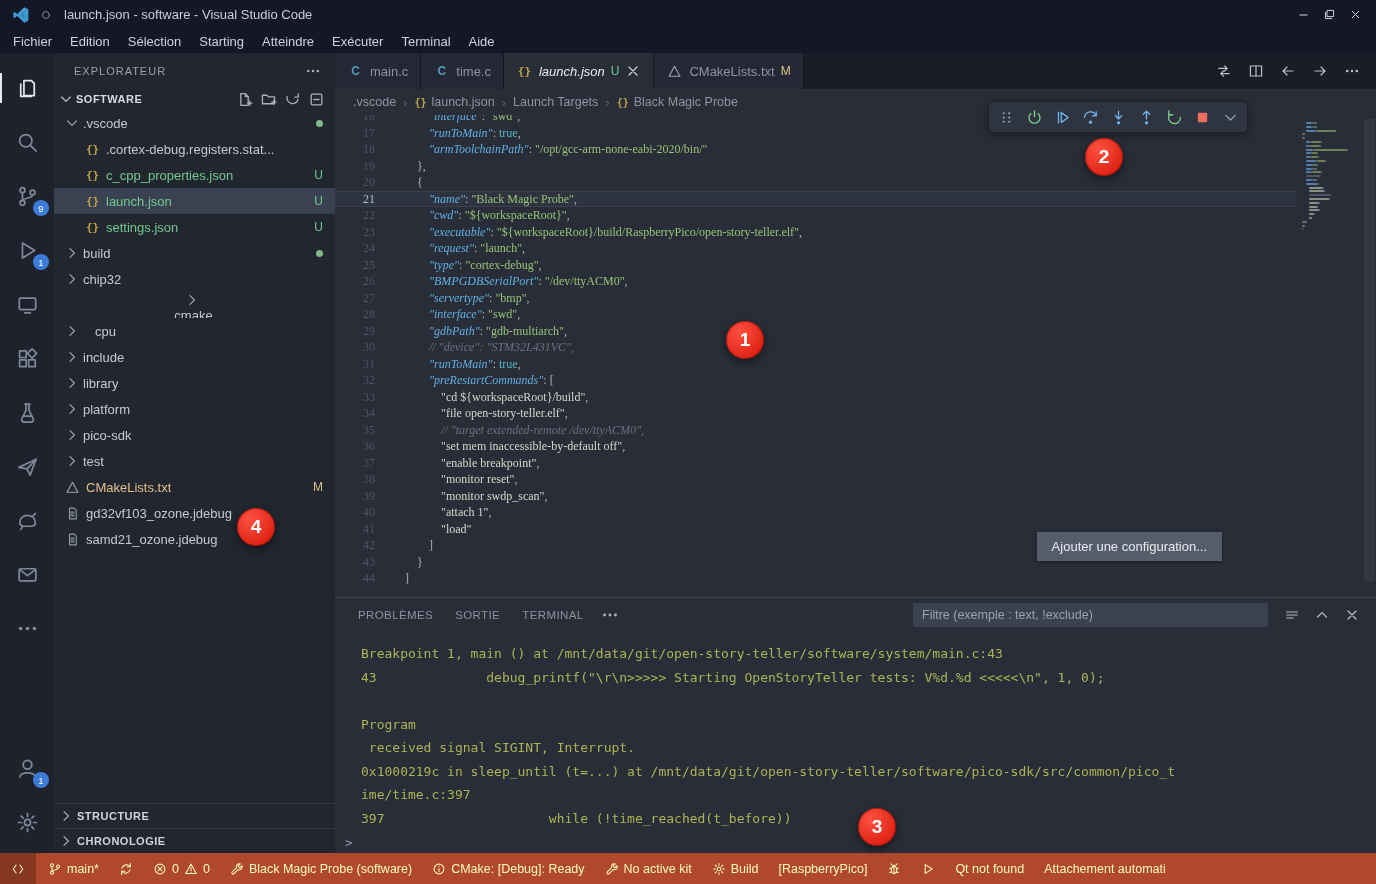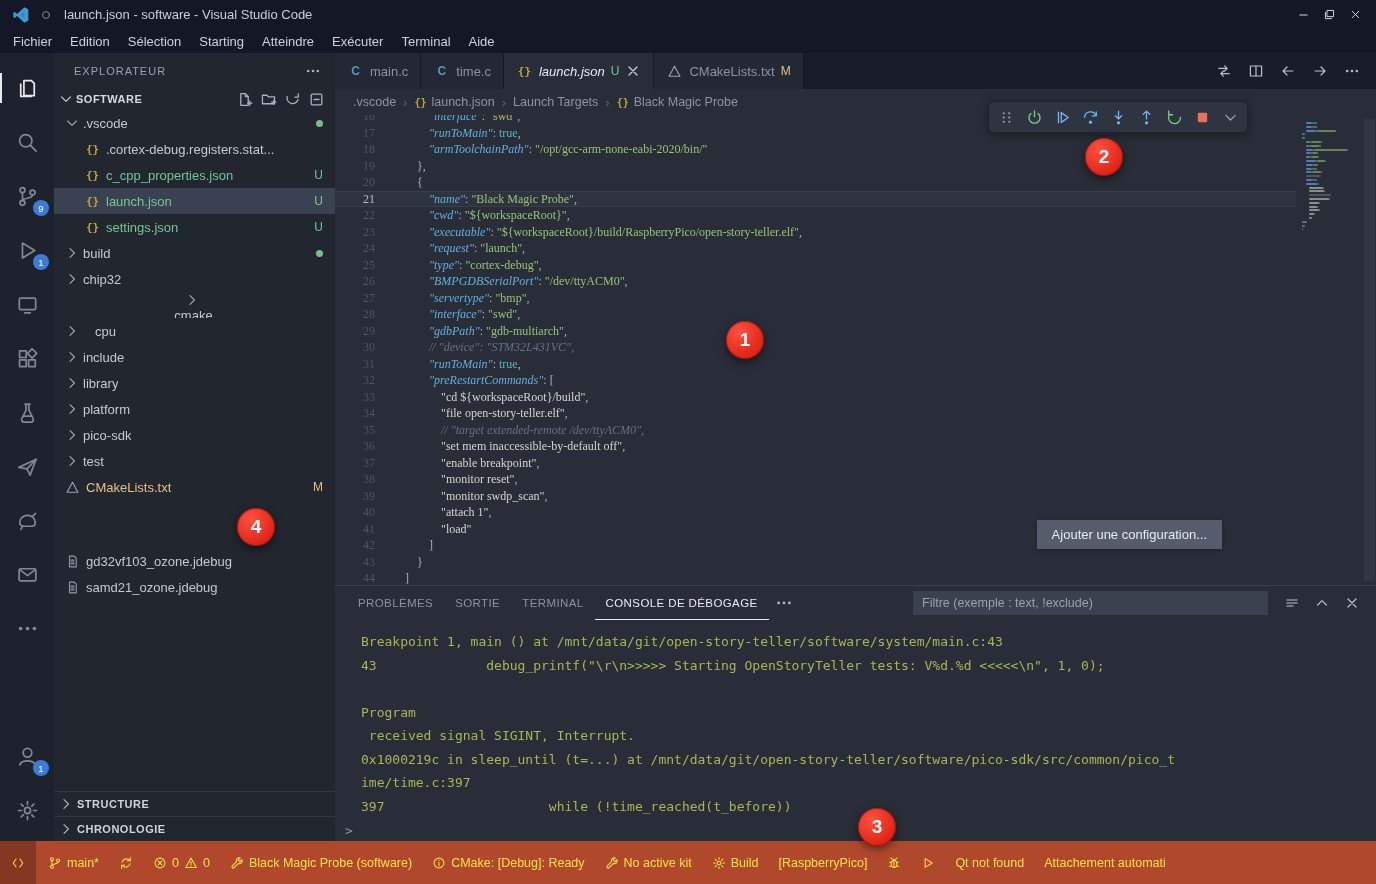--- a/index.html
+++ b/index.html
@@ -94,21 +94,21 @@
 .ptab{padding:0 11px;font-size:11.5px;letter-spacing:.4px;color:#8b93a2;height:100%;display:flex;align-items:center}
 .ptab.active{color:#e9ecf1;box-shadow:inset 0 -1px 0 #e9ecf1}
 .pmore{width:18px;height:18px;color:#aab1bf;margin-left:6px}
 .pfilter{margin-left:auto;width:355px;height:24px;background:#3a4150;border:none;outline:none;color:#c6ccd6;font-size:12.5px;padding:0 9px;font-family:"Liberation Sans",sans-serif}
 .pfilter::placeholder{color:#9aa2b2}
 .panel-actions{display:flex;align-items:center;gap:14px;margin-left:16px;margin-right:6px}
 .panel-actions .ico{width:16px;height:16px;color:#b9c0cc}
 .console{flex:1;position:relative;padding:10px 0 0 26px;font-family:"DejaVu Sans Mono",monospace;font-size:13px;color:#acb456}
 .con-line{white-space:pre;line-height:23.5px;min-height:23.5px}
 .prompt{position:absolute;left:10px;bottom:3px;color:#8a93a8;font-size:13px}
-.statusbar{height:43px;display:flex;align-items:center;color:#fde047;font-size:12.5px;flex:none;overflow:hidden;white-space:nowrap}
+.statusbar{height:31px;display:flex;align-items:center;color:#fef9c3;font-size:12.5px;flex:none;overflow:hidden;white-space:nowrap}
 .sb-item{display:flex;align-items:center;gap:5px;padding:0 10px;height:100%;flex:none}
 .sb-item .ico{width:14px;height:14px}
 .sb-remote{background:rgba(0,0,0,.24);padding:0 11px;margin-right:2px}
 .ann{position:absolute;width:38px;height:38px;border-radius:50%;display:flex;align-items:center;justify-content:center;font-size:19px;font-weight:bold;color:#fff;z-index:99;box-shadow:0 3px 8px rgba(0,0,0,.5),inset 0 0 0 1px rgba(120,10,0,.6)}
 </style>
 </head>
 <body>
 
 <div class="root" id="root">
 
@@ -446,21 +446,21 @@
             <span class="ficon" style="color: rgb(154, 164, 178);">
               <svg viewBox="0 0 16 16" fill="none" stroke="currentColor" stroke-width="1.2" stroke-linecap="round" stroke-linejoin="round">
                 <path d="M8 2.4L13.8 13H2.2z"></path>
               </svg>
             </span>
             <span class="tree-label">CMakeLists.txt</span>
             <span class="tree-right">
               <span class="git-badge">M</span>
             </span>
           </div>
-          <div class="tree-row" style="padding-left: 10px; margin-top: 48px;">
+          <div class="tree-row" style="padding-left: 10px;">
             <span class="ficon" style="color: rgb(143, 153, 168);">
               <svg viewBox="0 0 16 16" fill="none" stroke="currentColor" stroke-width="1.2" stroke-linecap="round" stroke-linejoin="round">
                 <path d="M4.8 2.3h5L12 4.5v9.2H4.8z"></path>
                 <path d="M6.3 6.5h3.4M6.3 8.5h3.4M6.3 10.5h3.4"></path>
               </svg>
             </span>
             <span class="tree-label">gd32vf103_ozone.jdebug</span>
             <span class="tree-right"></span>
           </div>
           <div class="tree-row" style="padding-left: 10px;">
@@ -828,21 +828,20 @@
               <path d="M3.6 6L8 10.4 12.4 6"></path>
             </svg>
           </div>
         </div>
       <div class="panel">
         <div class="panel-top">
           <div class="ptabs">
               <div class="ptab">PROBLÈMES</div>
               <div class="ptab">SORTIE</div>
               <div class="ptab">TERMINAL</div>
-              <div class="ptab active">CONSOLE DE DÉBOGAGE</div>
             </div>
           <span class="ico pmore">
               <svg viewBox="0 0 16 16" fill="currentColor" stroke="none">
                 <circle cx="3.2" cy="8" r="1.3"></circle>
                 <circle cx="8" cy="8" r="1.3"></circle>
                 <circle cx="12.8" cy="8" r="1.3"></circle>
               </svg>
             </span>
           <input class="pfilter" placeholder="Filtre (exemple : text, !exclude)" style="">
           <div class="panel-actions">

